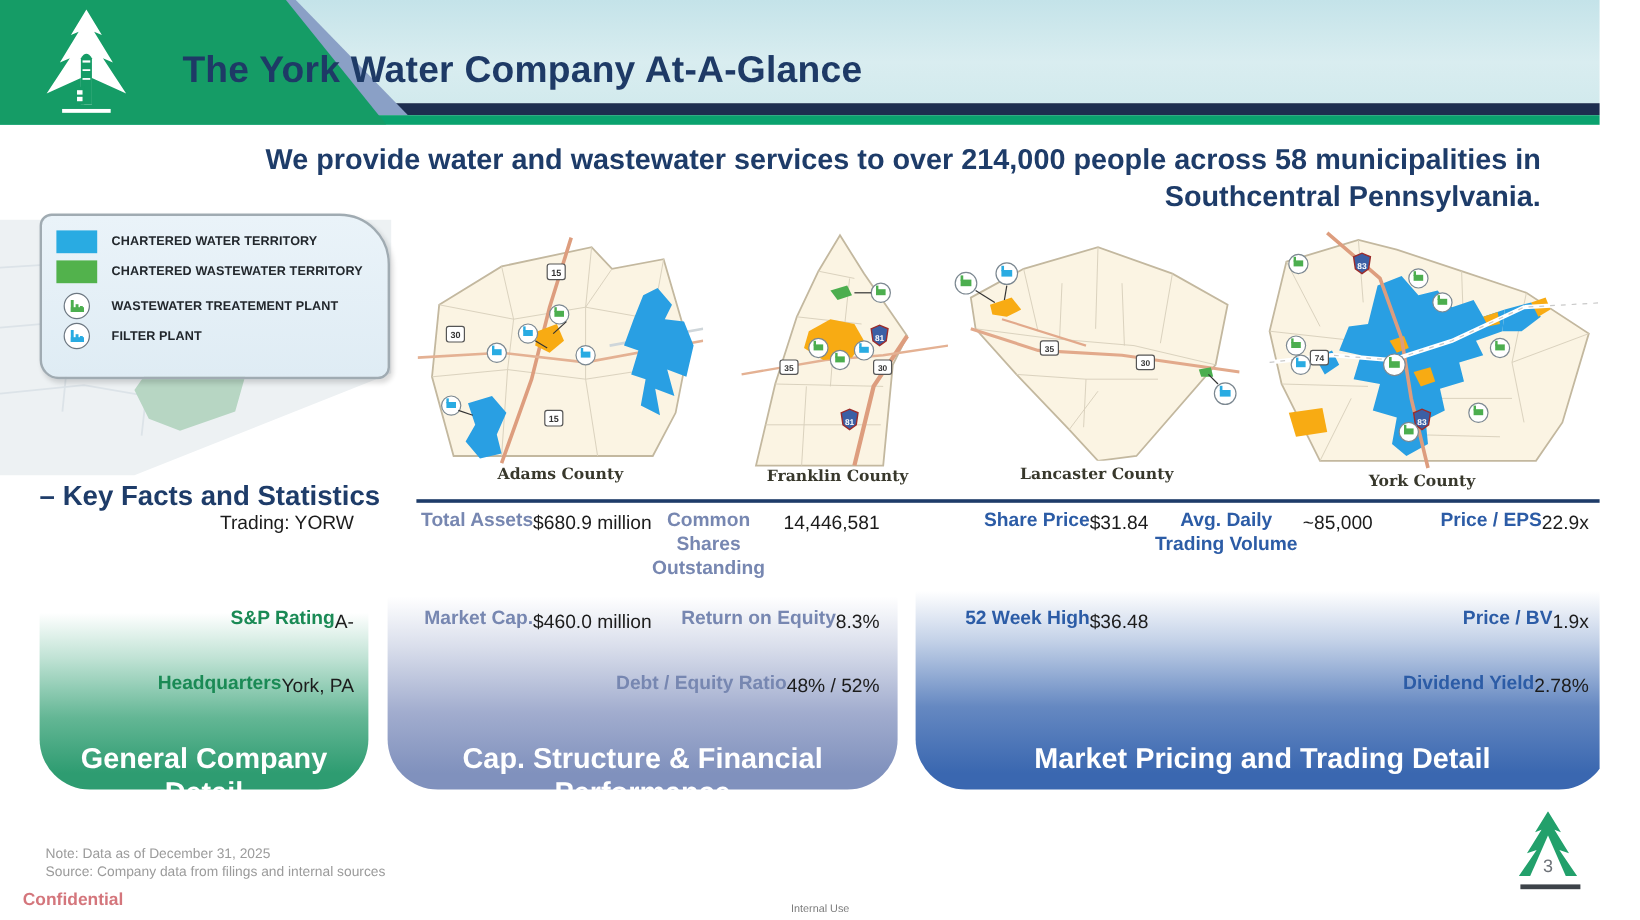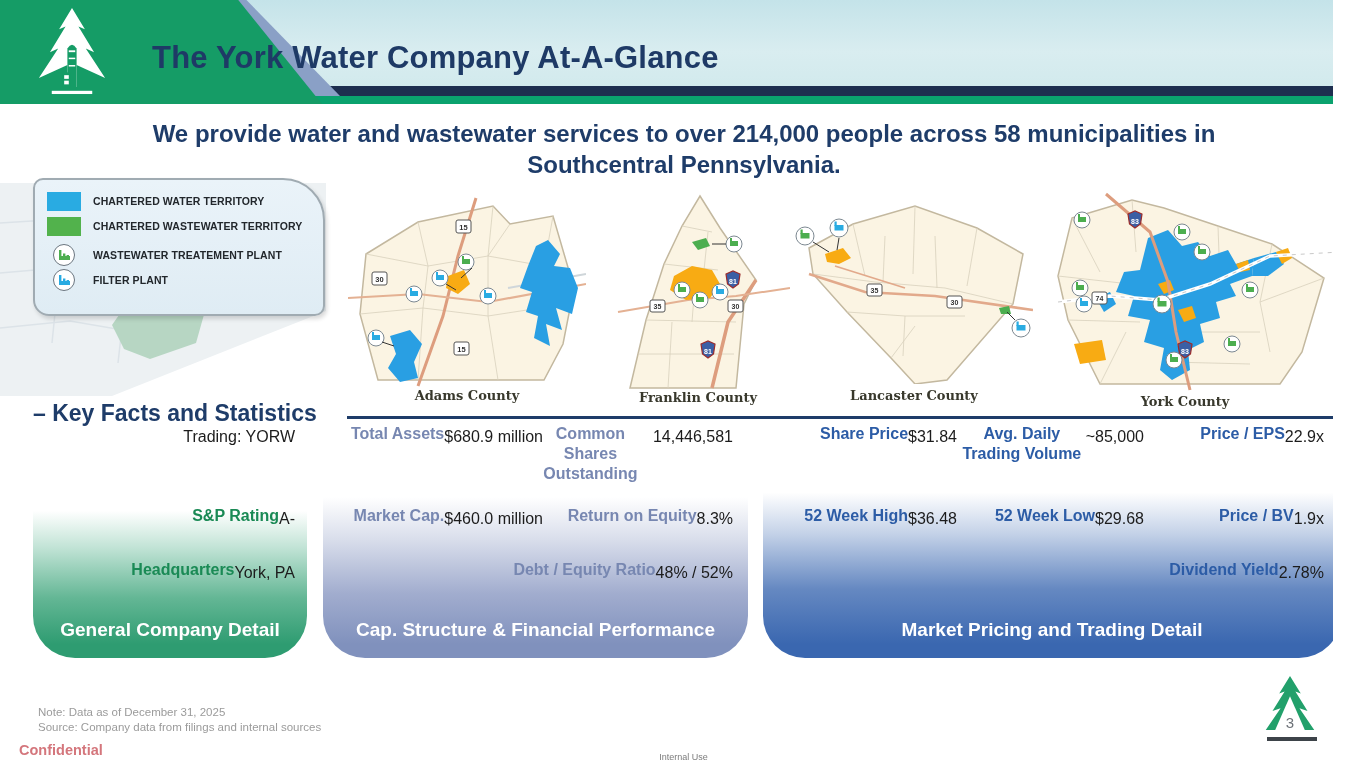--- a/index.html
+++ b/index.html
@@ -13,21 +13,21 @@
   .hdr-navy { position:absolute; left:0; top:86px; width:1367px; height:10px; background:#1d2e4f; }
   .hdr-greenstrip { position:absolute; left:0; top:96px; width:1367px; height:8px; background:#0aa26e; }
   .hdr-accent { position:absolute; left:0; top:0; width:340px; height:96px; background:#8aa0c6;
     clip-path:polygon(0 0, 72.5% 0, 100% 100%, 0 100%); }
   .hdr-green { position:absolute; left:0; top:0; width:322px; height:104px; background:#159c66;
     clip-path:polygon(0 0, 74% 0, 100% 100%, 0 100%); }
   .hdr-title { position:absolute; left:152px; top:40px; font-size:31px; font-weight:bold; color:#1e3a66; letter-spacing:0.2px; }
   .logo { position:absolute; left:26px; top:6px; }
 
   
-  .subtitle { position:absolute; left:84px; top:118px; width:1200px; text-align:center;
+  .subtitle { position:absolute; left:84px; top:118px; width:1200px; text-align:right;
     font-size:24px; font-weight:bold; color:#1e3c69; line-height:31px; }
 
   
   .watermark { position:absolute; left:0; top:183px; }
 
   
   .legend { position:absolute; left:33px; top:178px; width:292px; height:138px;
     background:linear-gradient(180deg,#eaf3f9 0%,#dfecf4 100%);
     border:2px solid #a0abb2; border-radius:10px 42px 10px 16px; box-shadow:2px 3px 4px rgba(0,0,0,0.15);
     padding:11px 10px 24px 12px; }
@@ -58,21 +58,21 @@
 
   .cell { position:absolute; display:flex; justify-content:flex-end; text-align:center; }
   .cell .lbl { font-size:16px; font-weight:bold; line-height:20px; }
   .cell .val { font-size:16px; color:#1c1c1c; line-height:21px; margin-top:2px; }
   .lbl-green { color:#1a8a55; }
   .lbl-slate { color:#7787b1; }
   .lbl-blue  { color:#2c5ca6; }
   .r1 { top:424px; height:72px; }
   .r2 { top:506px; height:47px; }
   .r3 { top:560px; height:47px; }
-  .panel-footer { position:absolute; top:619px; text-align:center; color:#ffffff; font-weight:bold; font-size:19px; }
+  .panel-footer { position:absolute; top:619px; text-align:center; color:#ffffff; font-weight:bold; font-size:24px; }
 
   
   .note-block { position:absolute; left:38px; top:705px; font-size:11.5px; color:#9b9b9b; line-height:15px; }
   .confidential { position:absolute; left:19px; top:742px; font-size:14.5px; font-weight:bold; color:#d4767c; }
   .internal-use { position:absolute; left:0; top:752px; width:1367px; text-align:center; font-size:9px; color:#7c7c7c; }
   .page-tree { position:absolute; left:1256px; top:676px; }
   .page-underline { position:absolute; left:1267px; top:737px; width:50px; height:4px; background:#3d4349; }
   .page-num { position:absolute; left:1256px; top:714px; width:68px; text-align:center; font-size:15px; color:#6d7278; }
 </style>
 </head>
@@ -394,24 +394,20 @@
     <div class="val">~85,000</div>
   </div>
   <div class="cell r1" style="left:1142px; width:182px;">
     <div class="lbl lbl-blue">Price / EPS</div>
     <div class="val">22.9x</div>
   </div>
   <div class="cell r2" style="left:775px; width:182px;">
     <div class="lbl lbl-blue">52 Week High</div>
     <div class="val">$36.48</div>
   </div>
-  <div class="cell r2" style="left:958px; width:186px;">
-    <div class="lbl lbl-blue">52 Week Low</div>
-    <div class="val">$29.68</div>
-  </div>
   <div class="cell r2" style="left:1142px; width:182px;">
     <div class="lbl lbl-blue">Price / BV</div>
     <div class="val">1.9x</div>
   </div>
   <div class="cell r3" style="left:775px; width:549px;">
     <div class="lbl lbl-blue">Dividend Yield</div>
     <div class="val">2.78%</div>
   </div>
   <div class="panel-footer" style="left:763px; width:578px;">Market Pricing and Trading Detail</div>
 

